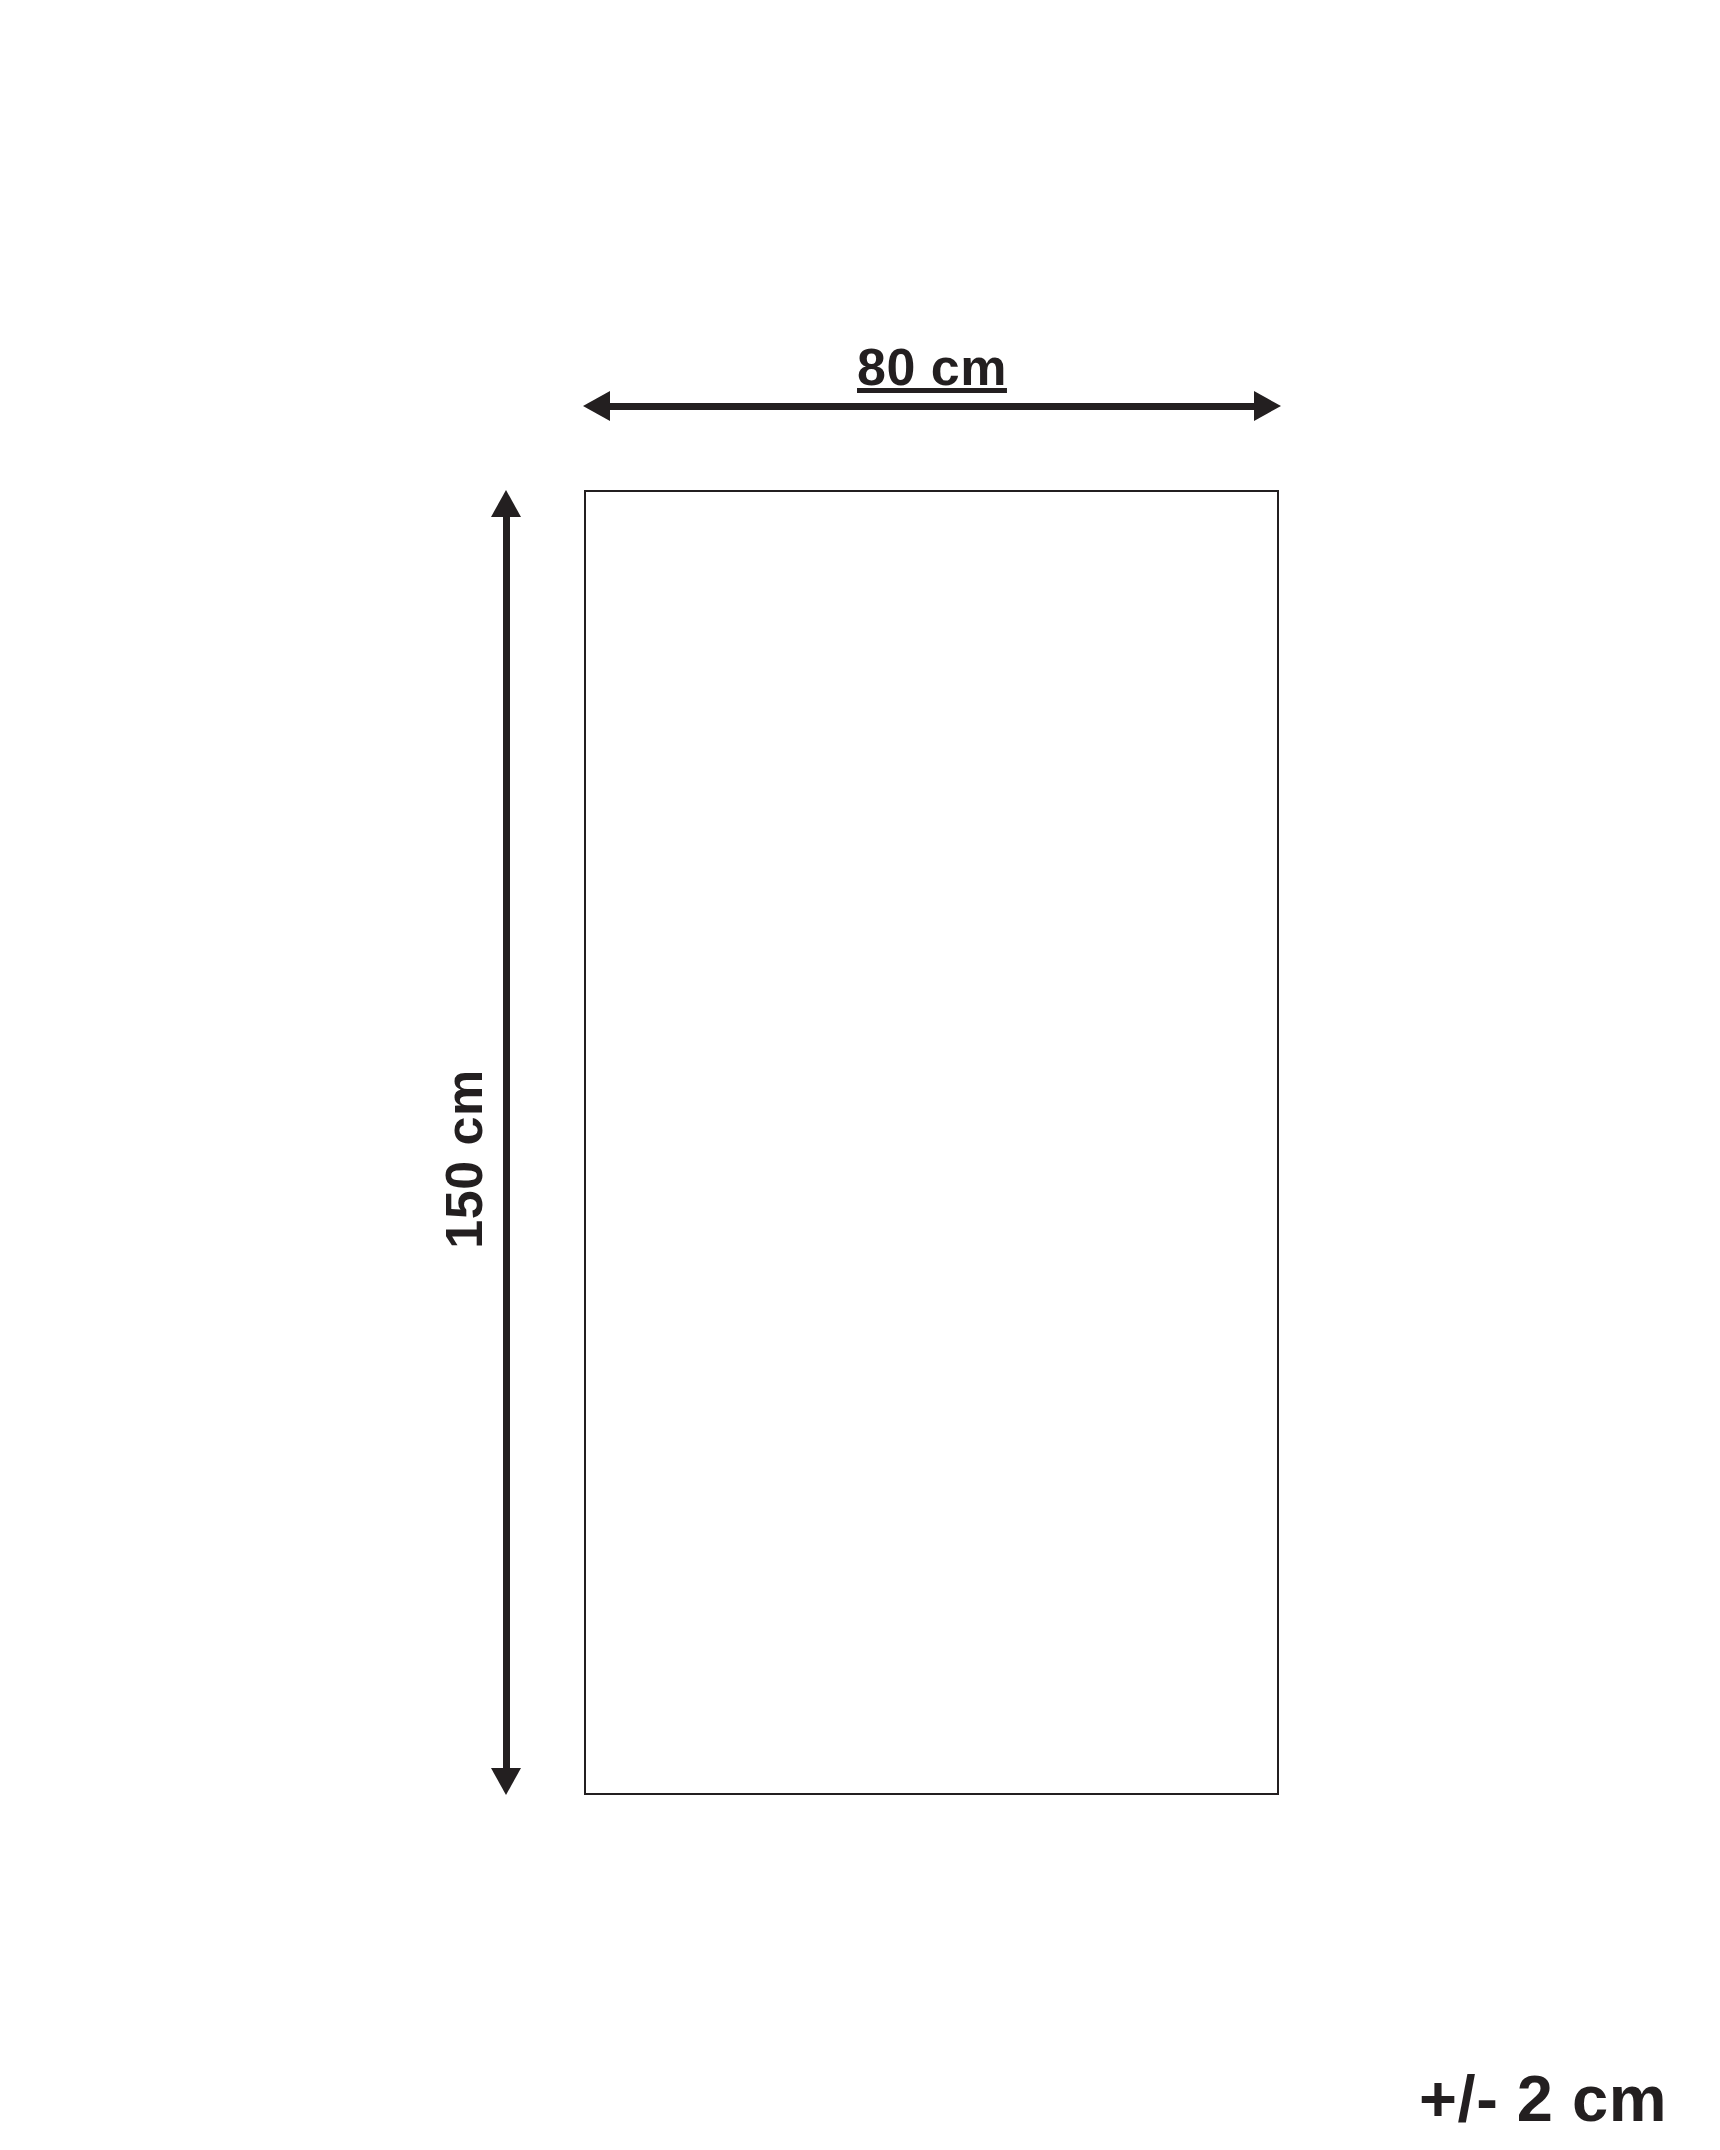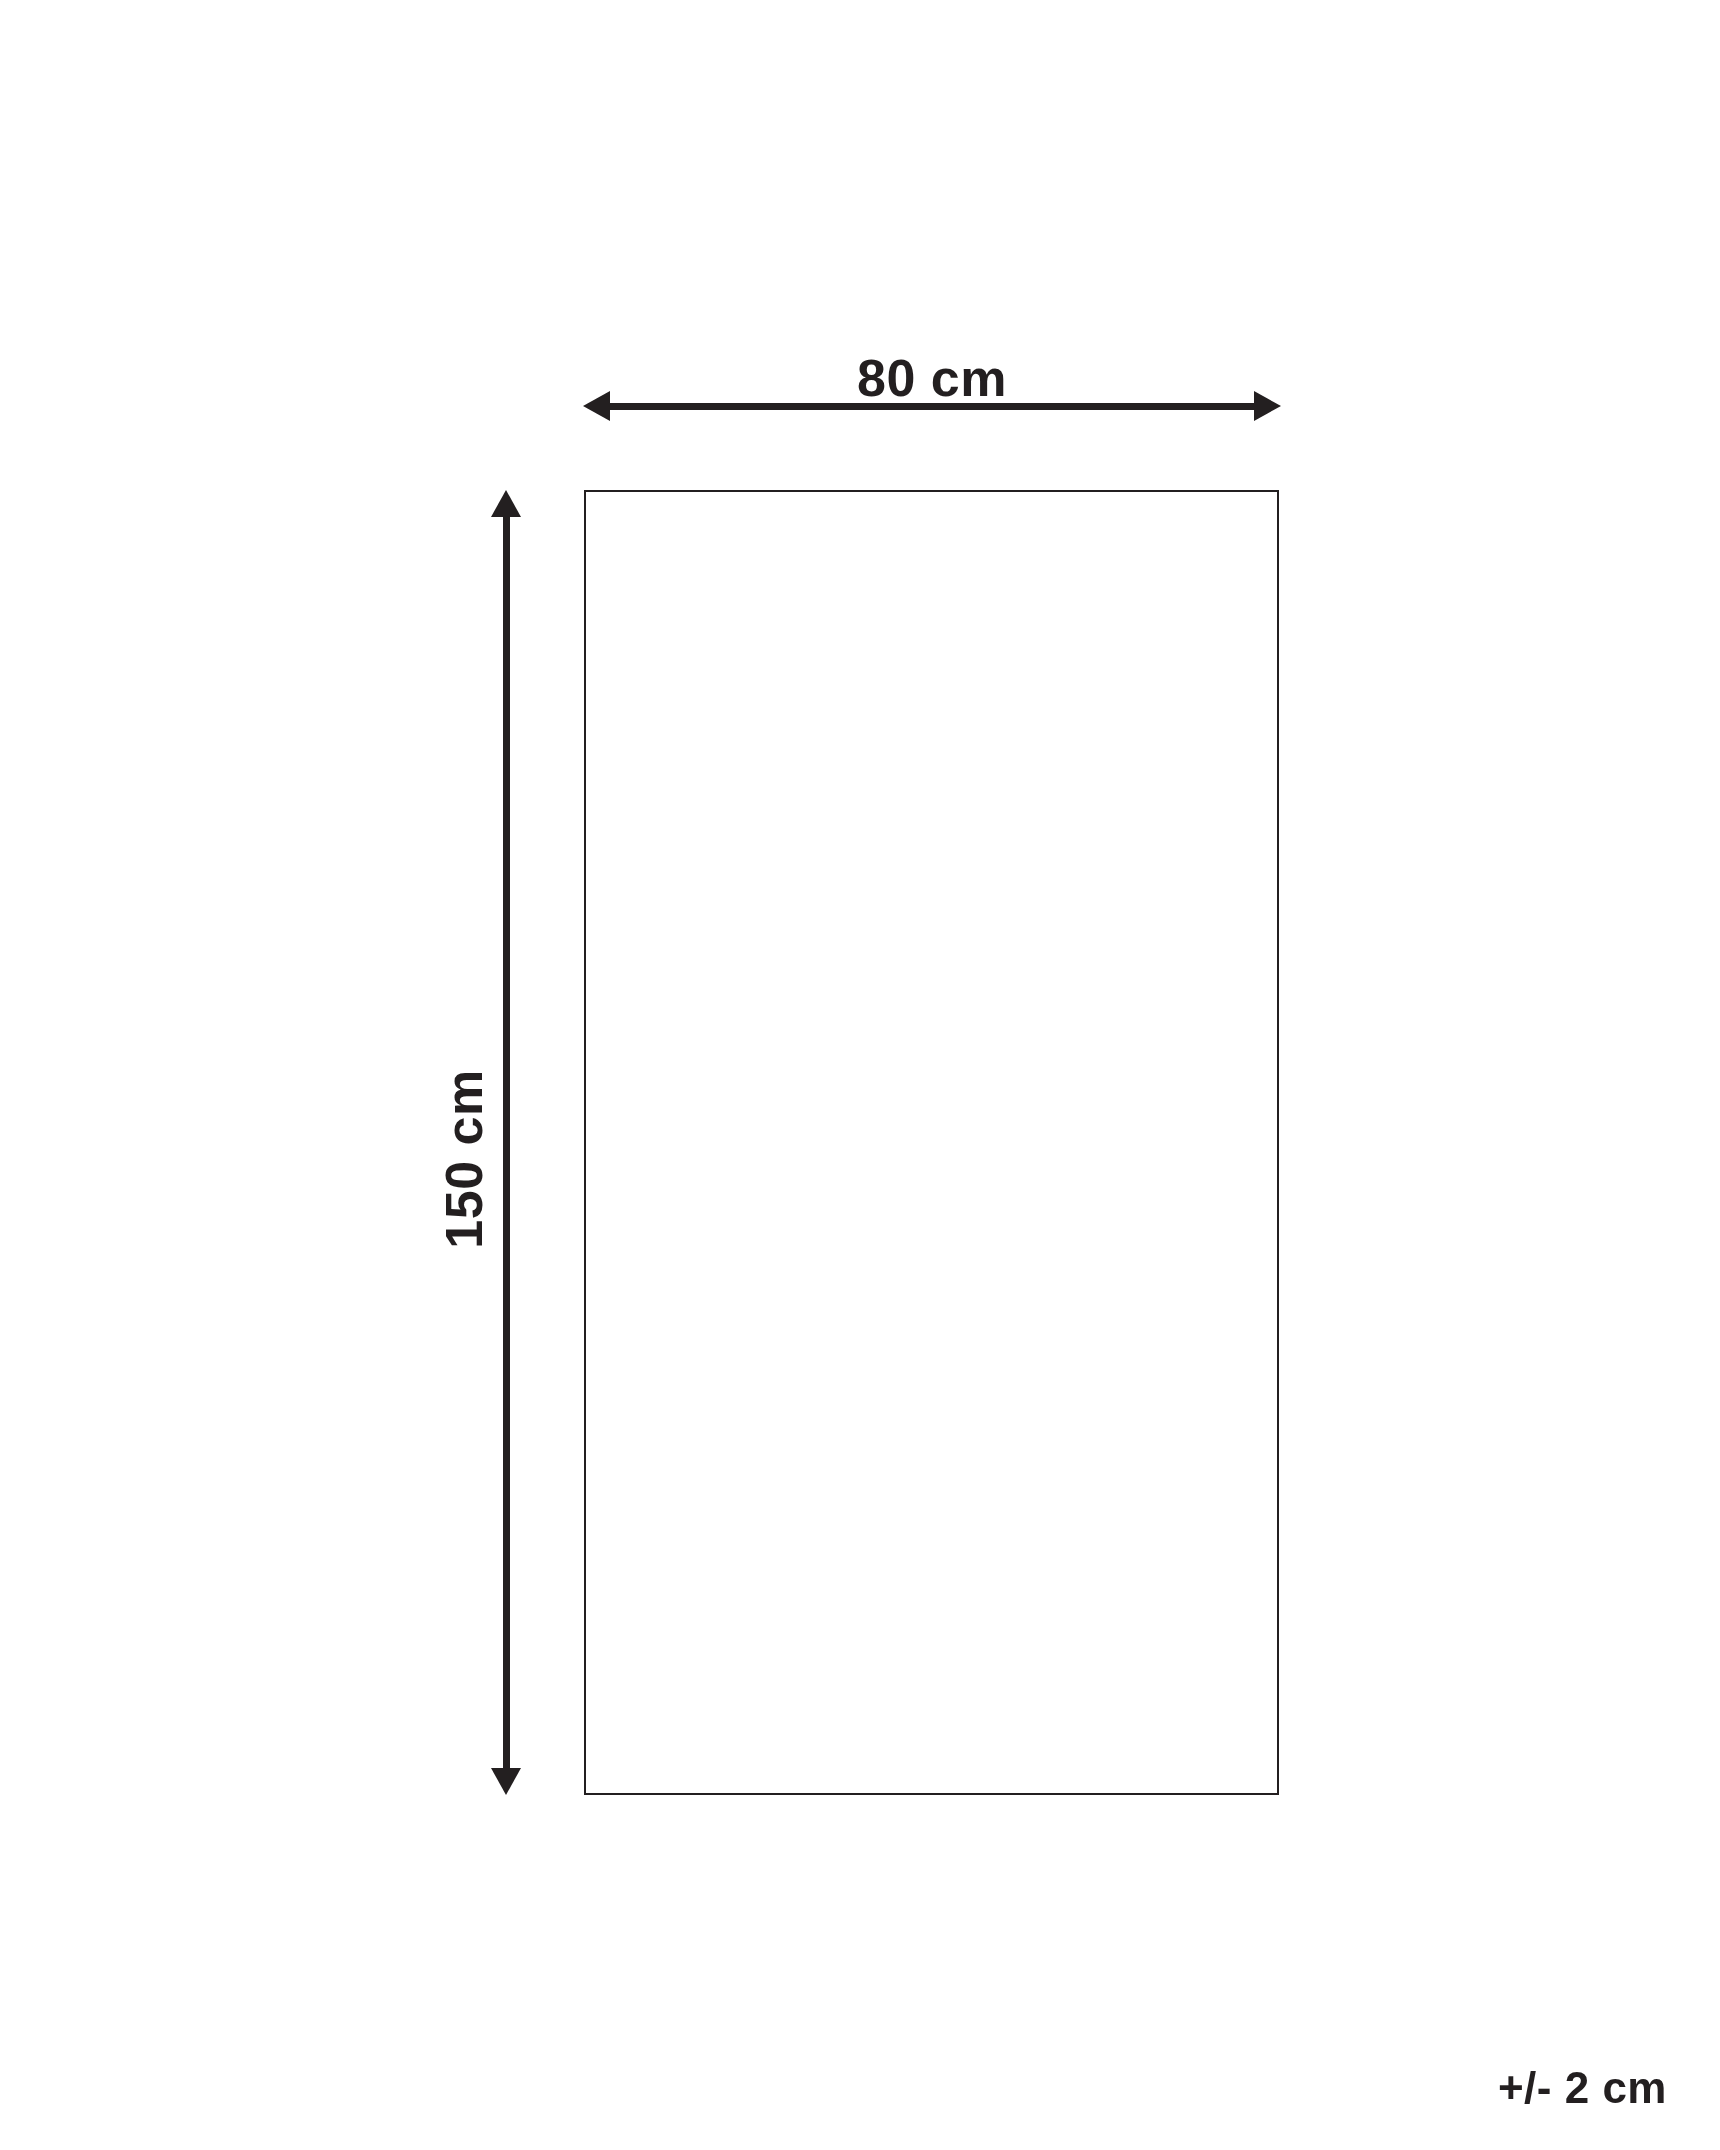--- a/index.html
+++ b/index.html
@@ -108,33 +108,34 @@
     color: #231f20;
     font-weight: 700;
     font-size: 52px;
     line-height: 1;
     letter-spacing: 0.5px;
     white-space: nowrap;
   }
   .width-label {
     left: 583px;
     width: 698px;
-    top: 352px;
+    top: 341px;
     text-align: center;
+    text-decoration: underline;
   }
   .height-label {
     left: 464px;
     top: 1159px;
     transform: translate(-50%, -50%) rotate(-90deg);
     transform-origin: center center;
   }
   .tolerance-label {
     right: 54px;
     top: 2066px;
-    font-size: 44px;
+    font-size: 65px;
     text-align: right;
   }
 </style>
 </head>
 <body>
 
 <div class="canvas">
 
   <div class="product-rect"></div>
 

